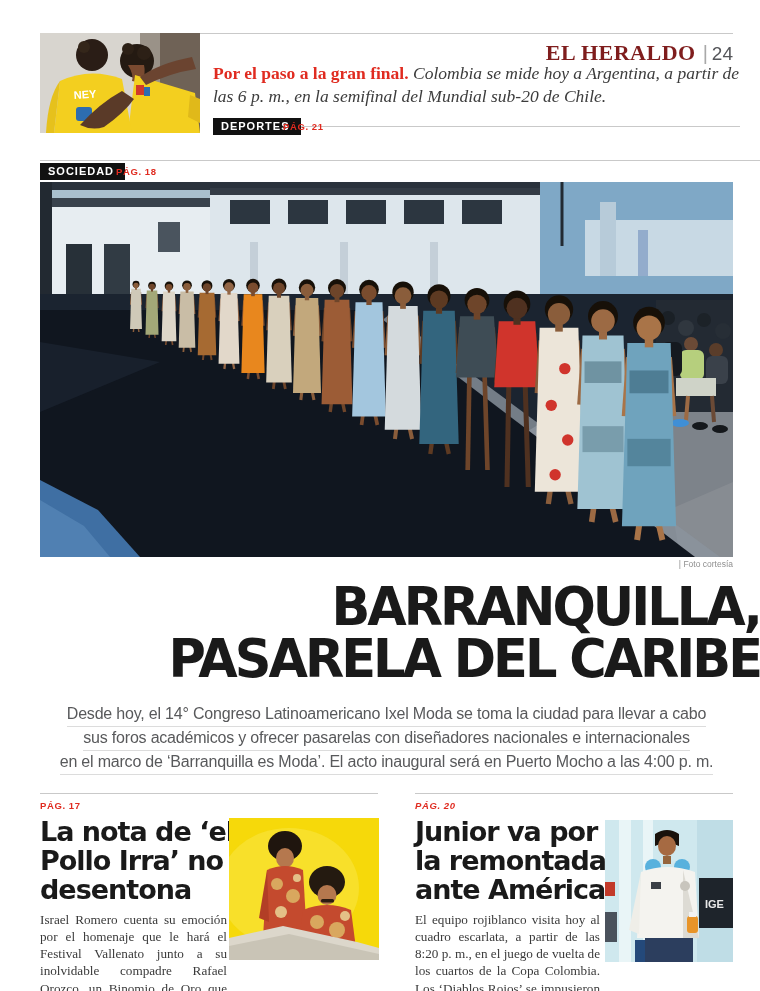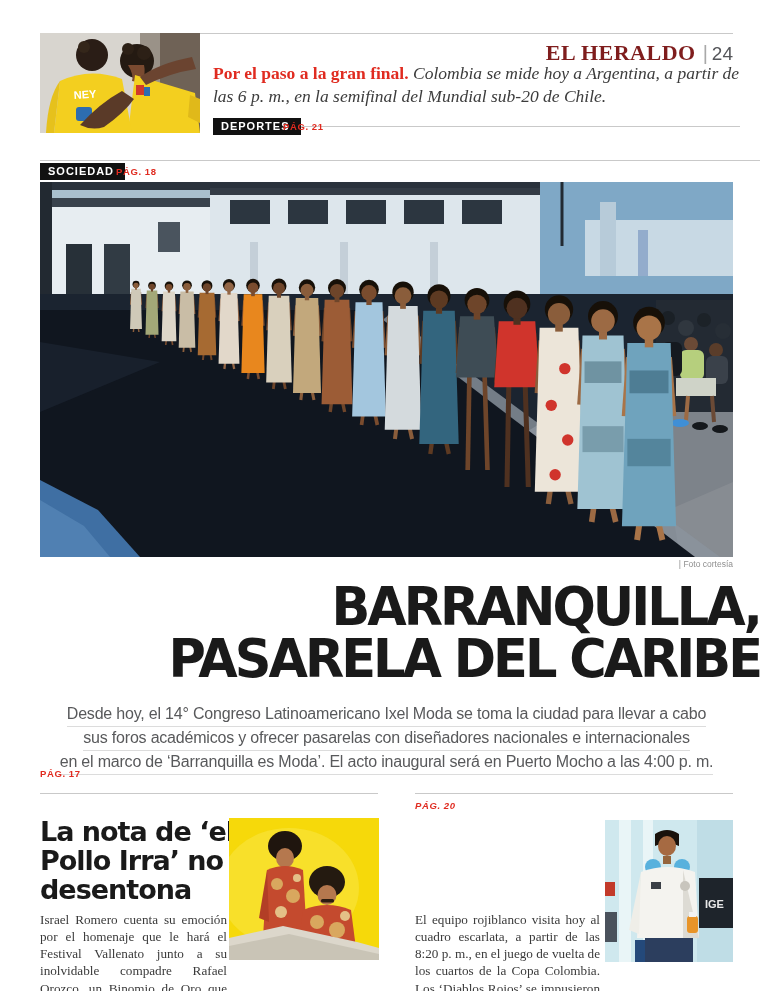--- a/index.html
+++ b/index.html
@@ -45,21 +45,21 @@
   .main-headline div{white-space:nowrap;transform:scaleY(1.06);}
 
   .deck{position:absolute;left:40px;top:705px;width:693px;text-align:center;
         font-size:16px;color:#58595b;letter-spacing:-.2px;}
   .deck .deck-line{display:inline-block;white-space:nowrap;border-bottom:1px solid #dcdcdc;
                    padding-bottom:3px;margin-bottom:2px;}
 
   
   .col-rule-left{left:40px;top:793px;width:338px;}
   .col-rule-right{left:415px;top:793px;width:318px;}
-  .pageref-bl{position:absolute;left:40px;top:768px;}
+  .pageref-bl{position:absolute;left:40px;top:800px;}
   .pageref-br{position:absolute;left:415px;top:800px;font-style:italic;}
 
   .sub-headline{position:absolute;width:210px;
                 font-family:"DejaVu Sans","Liberation Sans",sans-serif;font-weight:bold;
                 color:#1a1a1a;font-size:27px;line-height:29px;letter-spacing:-1px;}
   .sub-headline div{white-space:nowrap;}
   .headline-bl{left:40px;top:817px;}
   .headline-br{left:415px;top:817px;}
 
   .body-text{position:absolute;font-family:"Liberation Serif",serif;font-size:13.2px;
@@ -383,20 +383,25 @@
     <circle cx="108" cy="112" r="8" fill="#d9a75e"></circle>
     <circle cx="96" cy="126" r="6" fill="#e4c087"></circle>
     <circle cx="116" cy="98" r="5" fill="#e4c087"></circle>
 
     <polygon points="0,120 54,108 128,124 150,130 150,142 0,142" fill="#dcd7cb"></polygon>
     <polygon points="0,128 60,116 150,136 150,142 0,142" fill="#c9c4b6"></polygon>
   </svg>
 
   <div class="rule col-rule-right"></div>
   <span class="pageref pageref-br">PÁG. 20</span>
+  <div class="sub-headline headline-br">
+    <div>Junior va por</div>
+    <div>la remontada</div>
+    <div>ante América</div>
+  </div>
   <div class="body-text body-br">El equipo rojiblanco visita hoy al cuadro escarlata, a partir de las 8:20 p. m., en el juego de vuelta de los cuartos de la Copa Colombia. Los ‘Diablos Rojos’ se impusieron 2-1 en la ida.</div>
 
   <svg class="photo" style="left:605px;top:820px;" width="128" height="142" viewBox="0 0 128 142">
     <rect x="0" y="0" width="128" height="142" fill="#cfe8ee"></rect>
     <rect x="14" y="0" width="12" height="142" fill="#e9f5f7"></rect>
     <rect x="38" y="0" width="10" height="142" fill="#e9f5f7"></rect>
     <rect x="92" y="0" width="36" height="142" fill="#bfdde6"></rect>
     <rect x="94" y="58" width="34" height="50" fill="#1e242b"></rect>
     <text x="100" y="88" font-family="Liberation Sans,sans-serif" font-size="11" font-weight="bold" fill="#e8e8e8">IGE</text>
     <rect x="0" y="62" width="10" height="14" fill="#c23a2a"></rect>

